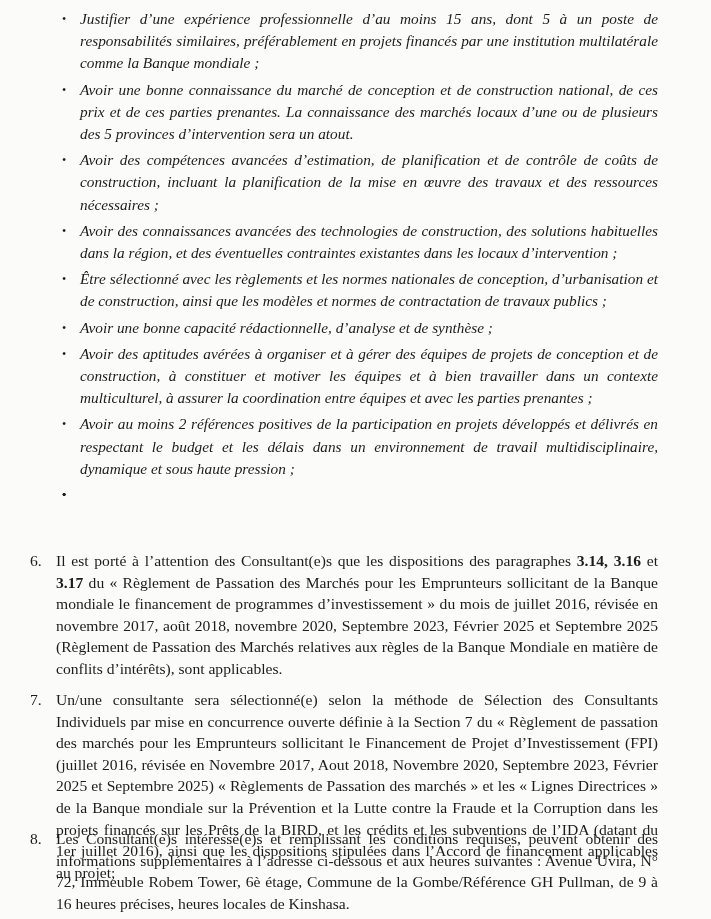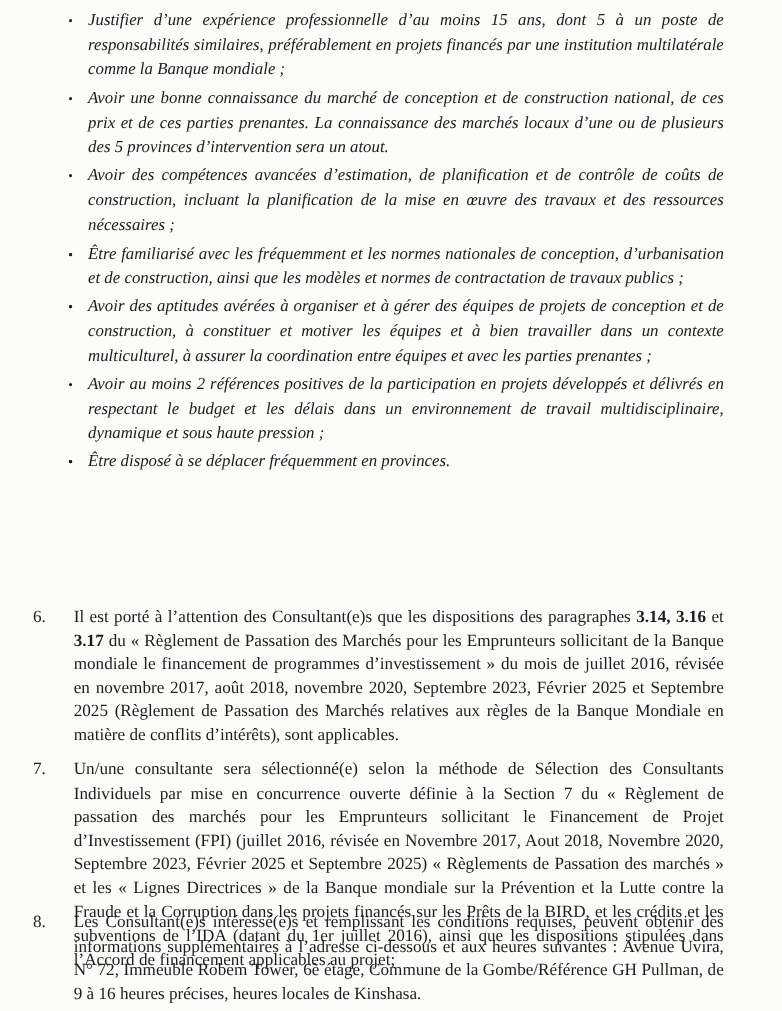--- a/index.html
+++ b/index.html
@@ -19,42 +19,42 @@
     }
     .bullets li { position: relative; padding-left: 22px; margin: 0 0 4px 0; }
     .bullets li .dot {
       position: absolute; left: 4px; top: 0; font-style: normal; font-size: 12px;
     }
     .numbered {
       position: absolute; left: 30px; width: 628px;
       font-size: 15.6px; line-height: 21.6px; text-align: justify;
     }
     .numbered .num { position: absolute; left: 0; top: 0; }
-    .numbered .body { margin-left: 37px; }
+    .numbered .body { margin-left: 26px; }
     .p6 { top: 550px; }
     .p7 { top: 689px; }
     .p8 { top: 828px; }
     b { font-weight: bold; }
   </style>
 </head>
 <body>
 
 <div class="page">
   <ul class="bullets">
     <li><span class="dot">•</span><span>Justifier d’une expérience professionnelle d’au moins 15 ans, dont 5 à un poste de responsabilités similaires, préférablement en projets financés par une institution multilatérale comme la Banque mondiale ;</span></li>
     <li><span class="dot">•</span><span>Avoir une bonne connaissance du marché de conception et de construction national, de ces prix et de ces parties prenantes. La connaissance des marchés locaux d’une ou de plusieurs des 5 provinces d’intervention sera un atout.</span></li>
     <li><span class="dot">•</span><span>Avoir des compétences avancées d’estimation, de planification et de contrôle de coûts de construction, incluant la planification de la mise en œuvre des travaux et des ressources nécessaires ;</span></li>
-    <li><span class="dot">•</span></li>
-    <li><span class="dot">•</span><span>Être familiarisé avec les fréquemment et les normes nationales de conception, d’urbanisation et de construction, ainsi que les modèles et normes de contractation de travaux publics ;</span></li>
-    <li><span class="dot">•</span></li>
+    <li><span class="dot">•</span><span>Avoir des connaissances avancées des technologies de construction, des solutions habituelles dans la région, et des éventuelles contraintes existantes dans les locaux d’intervention ;</span></li>
+    <li><span class="dot">•</span><span>Être sélectionné avec les règlements et les normes nationales de conception, d’urbanisation et de construction, ainsi que les modèles et normes de contractation de travaux publics ;</span></li>
+    <li><span class="dot">•</span><span>Avoir une bonne capacité rédactionnelle, d’analyse et de synthèse ;</span></li>
     <li><span class="dot">•</span><span>Avoir des aptitudes avérées à organiser et à gérer des équipes de projets de conception et de construction, à constituer et motiver les équipes et à bien travailler dans un contexte multiculturel, à assurer la coordination entre équipes et avec les parties prenantes ;</span></li>
     <li><span class="dot">•</span><span>Avoir au moins 2 références positives de la participation en projets développés et délivrés en respectant le budget et les délais dans un environnement de travail multidisciplinaire, dynamique et sous haute pression ;</span></li>
     <li><span class="dot">•</span></li>
     <li><span class="dot">•</span></li>
-    <li><span class="dot">•</span><span>Être disposé à se déplacer fréquemment en provinces.</span></li>
+    <li><span class="dot">•</span></li>
   </ul>
 
   <div class="numbered p6">
     <span class="num">6.</span>
     <div class="body"><span>Il est porté à l’attention des Consultant(e)s que les dispositions des paragraphes </span><b>3.14, 3.16</b><span> et </span><b>3.17</b><span> du « Règlement de Passation des Marchés pour les Emprunteurs sollicitant de la Banque mondiale le financement de programmes d’investissement » du mois de juillet 2016, révisée en novembre 2017, août 2018, novembre 2020, Septembre 2023, Février 2025 et Septembre 2025 (Règlement de Passation des Marchés relatives aux règles de la Banque Mondiale en matière de conflits d’intérêts), sont applicables.</span></div>
   </div>
 
   <div class="numbered p7">
     <span class="num">7.</span>
     <div class="body">Un/une consultante sera sélectionné(e) selon la méthode de Sélection des Consultants Individuels par mise en concurrence ouverte définie à la Section 7 du « Règlement de passation des marchés pour les Emprunteurs sollicitant le Financement de Projet d’Investissement (FPI) (juillet 2016, révisée en Novembre 2017, Aout 2018, Novembre 2020, Septembre 2023, Février 2025 et Septembre 2025) « Règlements de Passation des marchés » et les « Lignes Directrices » de la Banque mondiale sur la Prévention et la Lutte contre la Fraude et la Corruption dans les projets financés sur les Prêts de la BIRD, et les crédits et les subventions de l’IDA (datant du 1er juillet 2016), ainsi que les dispositions stipulées dans l’Accord de financement applicables au projet;</div>

